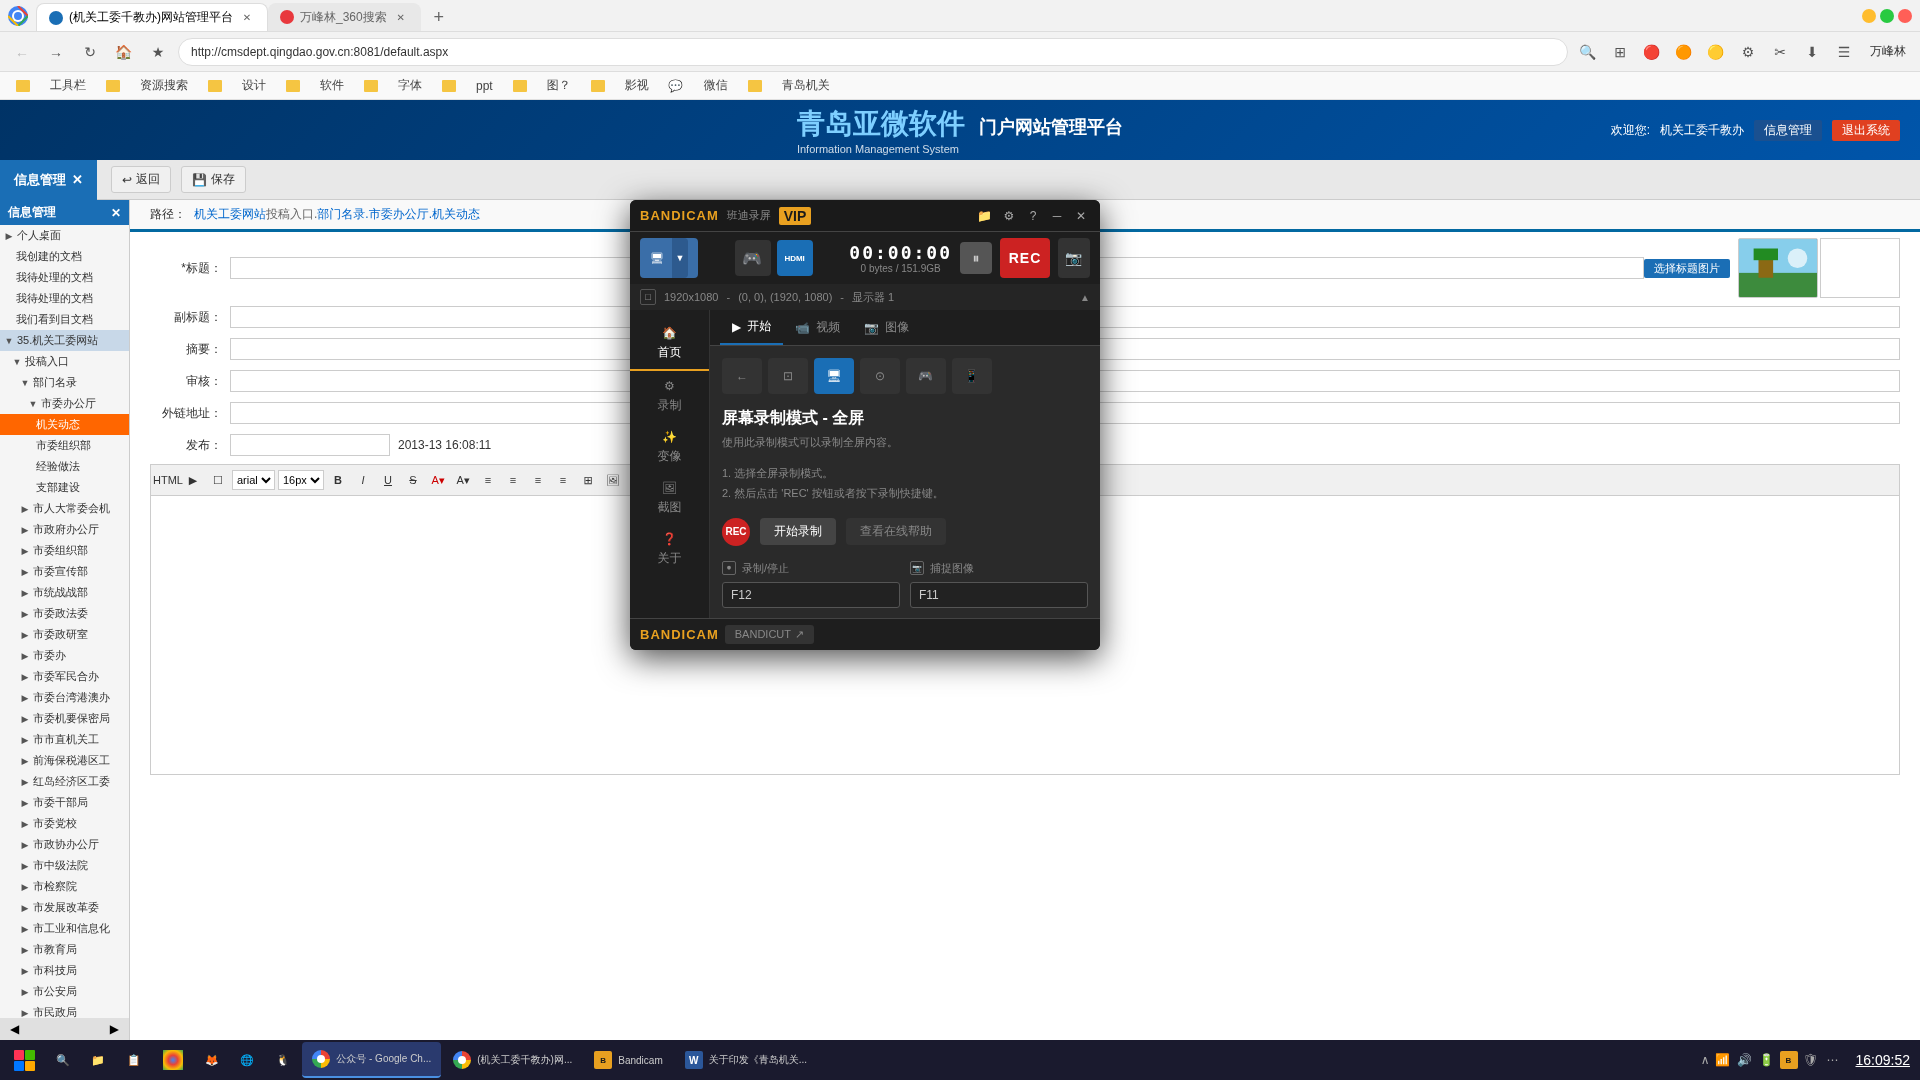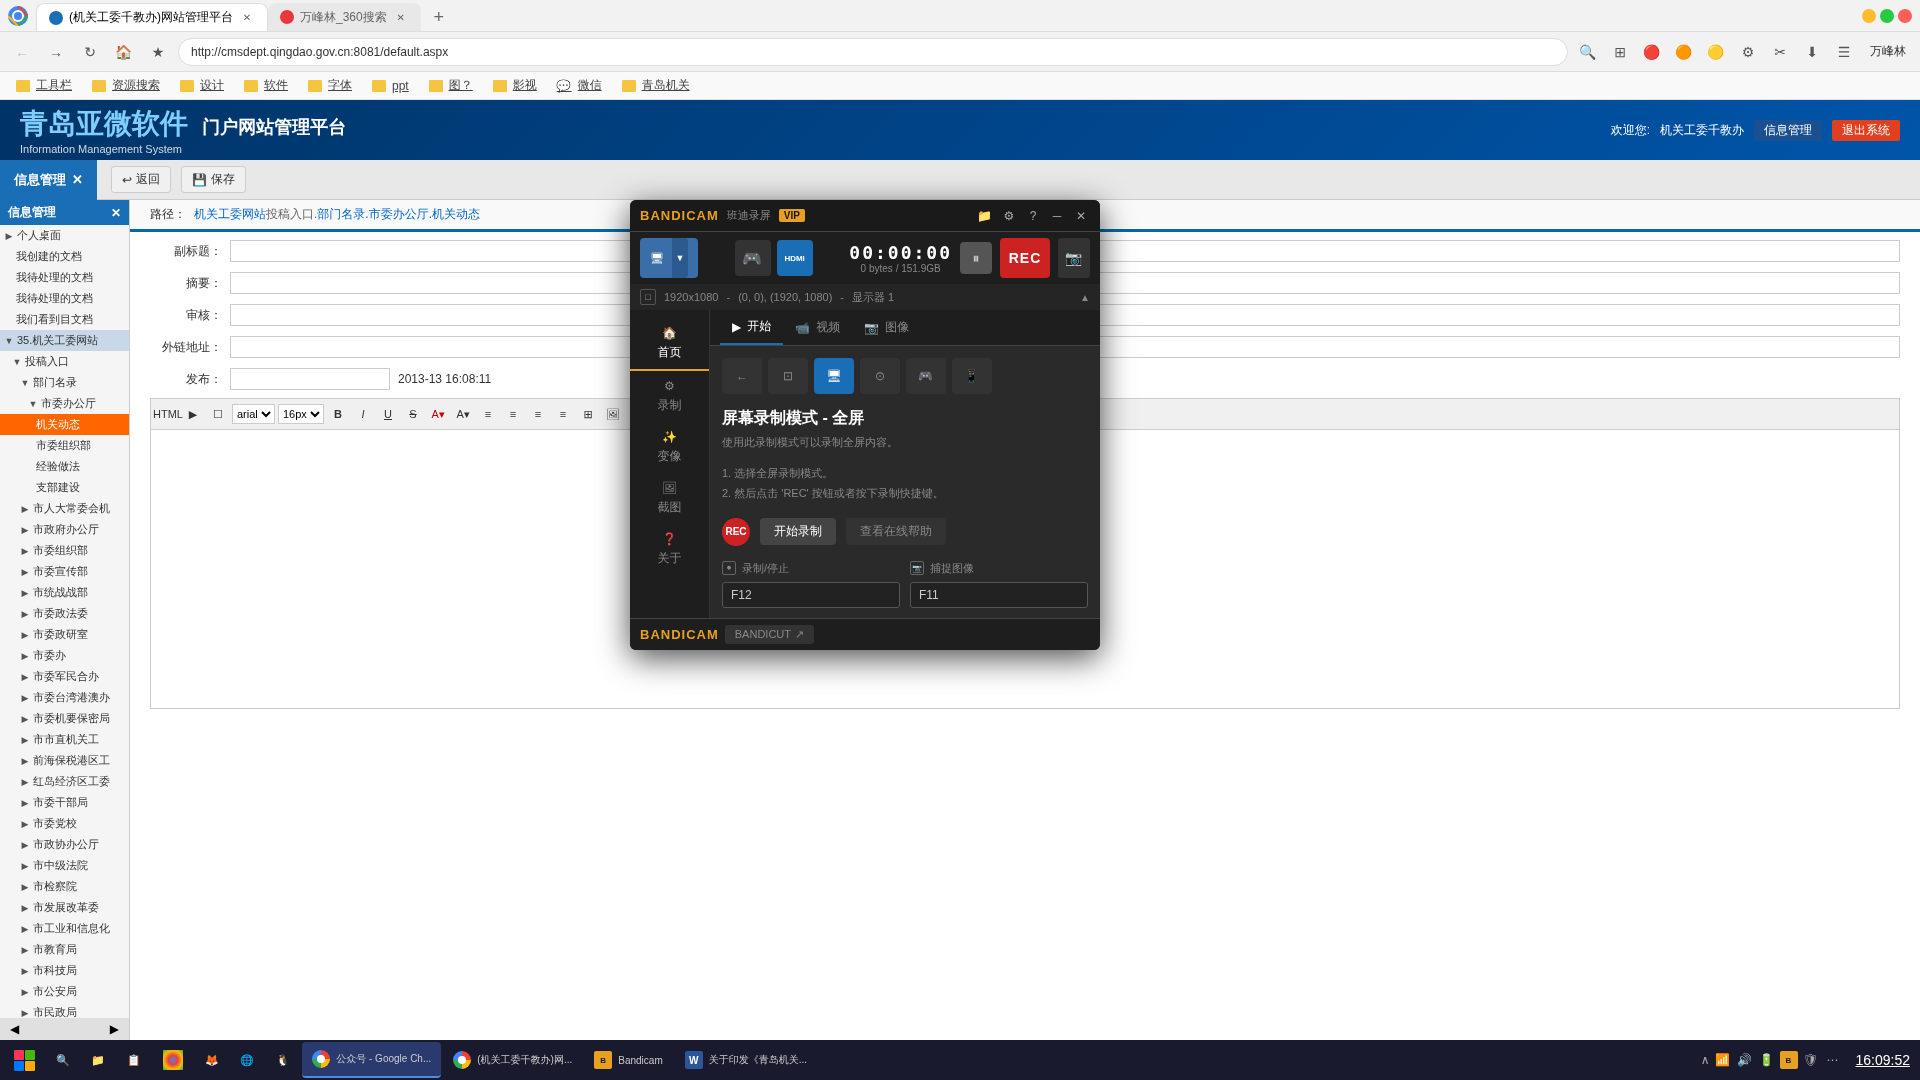--- a/index.html
+++ b/index.html
@@ -127,34 +127,34 @@
       border-bottom: 1px solid #e0e0e0;
       font-size: 12px;
     }
     .bookmark-item {
       padding: 2px 8px;
       border-radius: 4px;
       cursor: pointer;
       color: #444;
       display: flex;
       align-items: center;
-      gap: 6px;
+      gap: 20px;
       white-space: nowrap;
-      text-decoration: underline;
     }
     .bookmark-folder { width: 14px; height: 12px; background: #f5c542; border-radius: 1px; display: inline-block; }
 
     
     .page-header {
       height: 60px;
       background: linear-gradient(135deg, #003366 0%, #0055aa 100%);
       display: flex;
       align-items: center;
       padding: 0 20px;
       position: relative;
+      justify-content: center;
     }
     .page-header-logo {
       color: white;
       font-size: 22px;
       font-weight: bold;
       display: flex;
       flex-direction: column;
     }
     .page-header-logo .sub { font-size: 11px; font-weight: normal; opacity: 0.8; }
     .page-header-right {
@@ -292,21 +292,21 @@
     .bandicam-logo {
       font-size: 13px;
       font-weight: bold;
       color: #e8a020;
       letter-spacing: 1px;
     }
     .bandicam-subtitle { color: #888; font-size: 11px; }
     .bandicam-vip {
       background: #e8a020;
       color: #1a1a1a;
-      font-size: 10px;
+      font-size: 14px;
       font-weight: bold;
       padding: 1px 5px;
       border-radius: 2px;
     }
     .bandicam-win-controls {
       margin-left: auto;
       display: flex;
       gap: 6px;
     }
     .bandicam-win-btn {
@@ -963,20 +963,37 @@
       <span class="path-label">路径：</span>
       <span class="path-text">机关工委网站</span>
       <span class="path-sep"> 投稿入口.</span>
       <span class="path-text">部门名录.</span>
       <span class="path-text">市委办公厅.</span>
       <span class="path-text">机关动态</span>
     </div>
 
     <div style="padding:6px 20px 0 20px;">
 
+      <div class="form-row">
+        <span class="form-label">*标题：</span>
+        <input type="text" class="form-input" style="flex: 1 1 0%;" value="">
+        <div class="select-img-btn">
+          <span>选择标题图片</span>
+        </div>
+        <div class="thumb-preview" style="margin-left:8px;">
+          <svg width="80" height="60" viewBox="0 0 80 60">
+            <rect width="80" height="60" fill="#87ceeb"></rect>
+            <rect y="35" width="80" height="25" fill="#3d8b3d"></rect>
+            <circle cx="60" cy="20" r="10" fill="white" opacity="0.7"></circle>
+            <rect x="20" y="20" width="15" height="20" fill="#8b6914"></rect>
+            <rect x="15" y="10" width="25" height="12" fill="#228b22"></rect>
+          </svg>
+        </div>
+        <div style="position:relative;width:80px;height:60px;overflow:hidden;margin-left:2px;border:1px solid #ccc;"></div>
+      </div>
 
       <div class="form-row">
         <span class="form-label">副标题：</span>
         <input type="text" class="form-input" value="" style="">
       </div>
 
       <div class="form-row">
         <span class="form-label">摘要：</span>
         <input type="text" class="form-input" value="" style="">
       </div>

